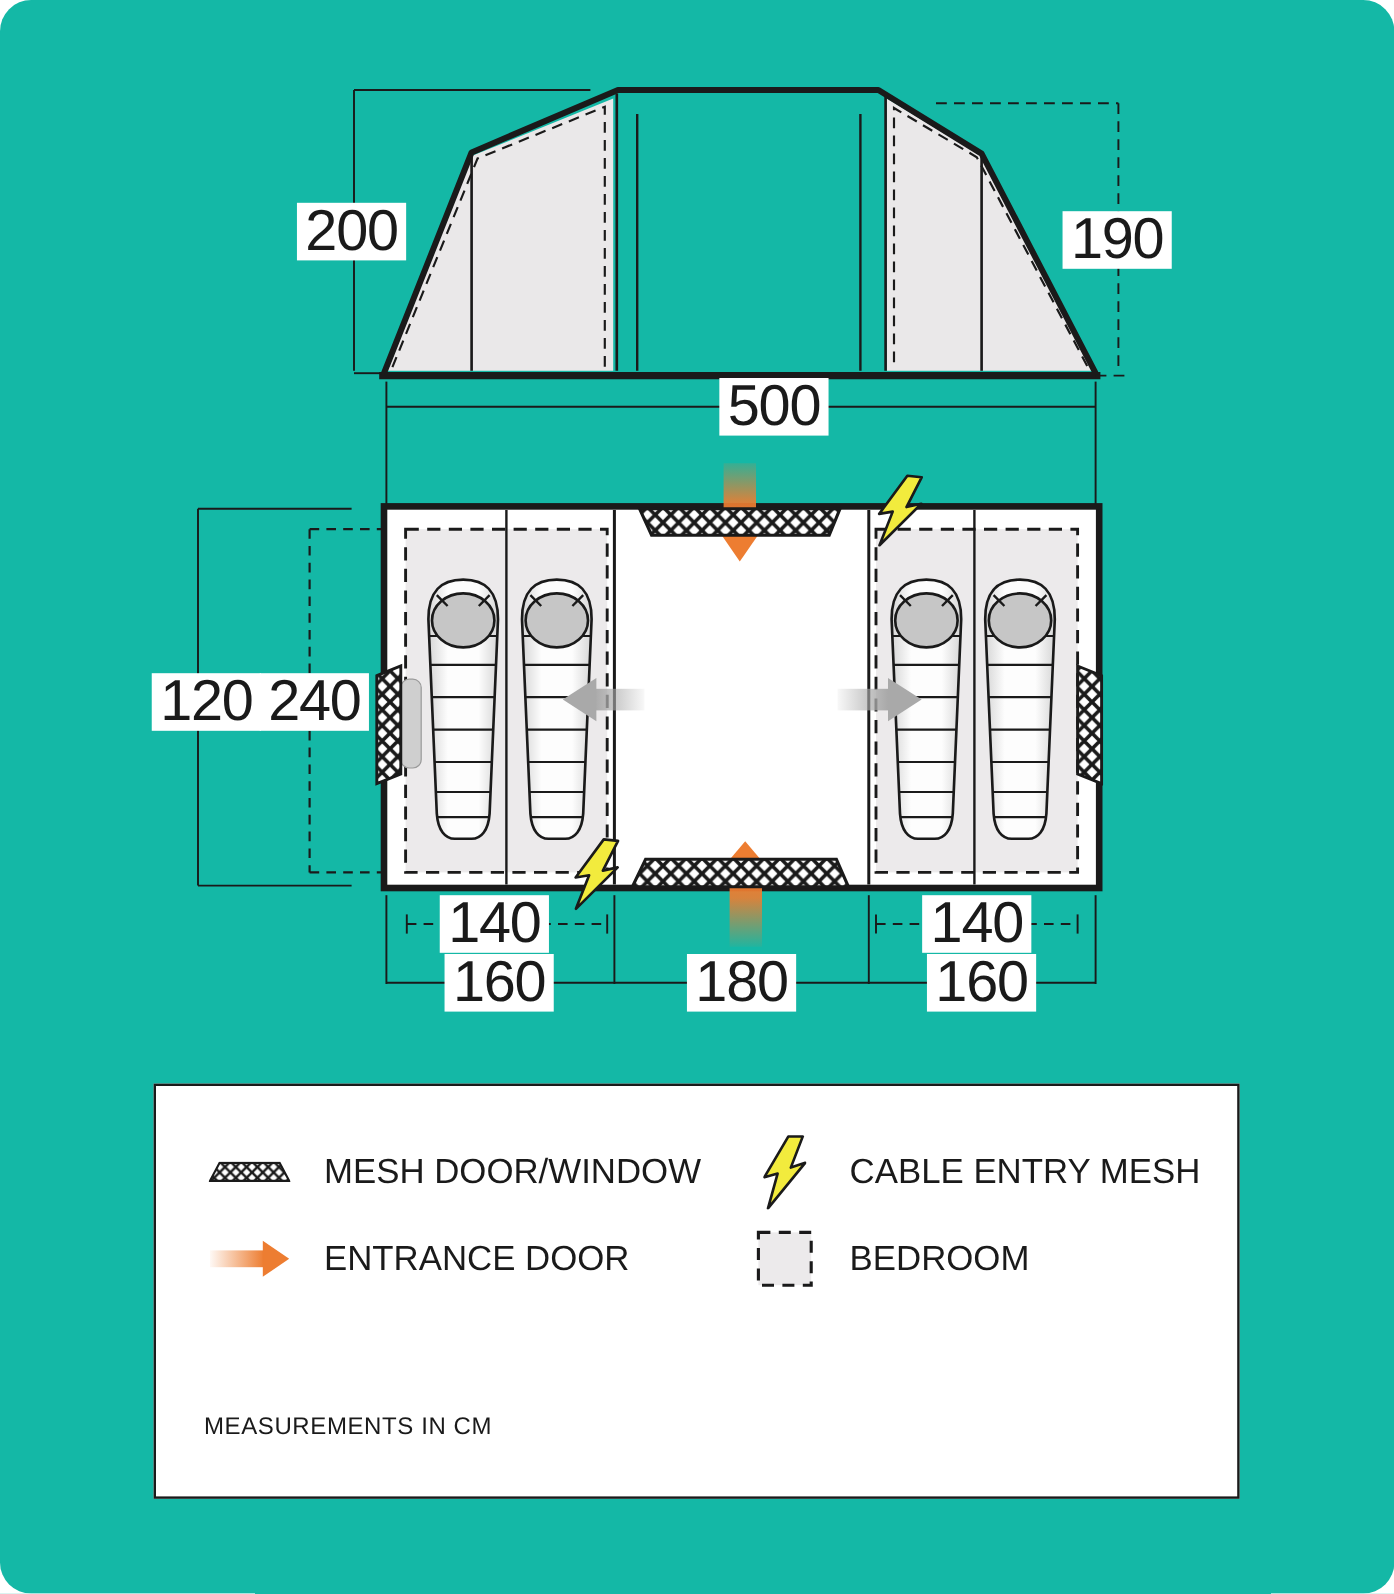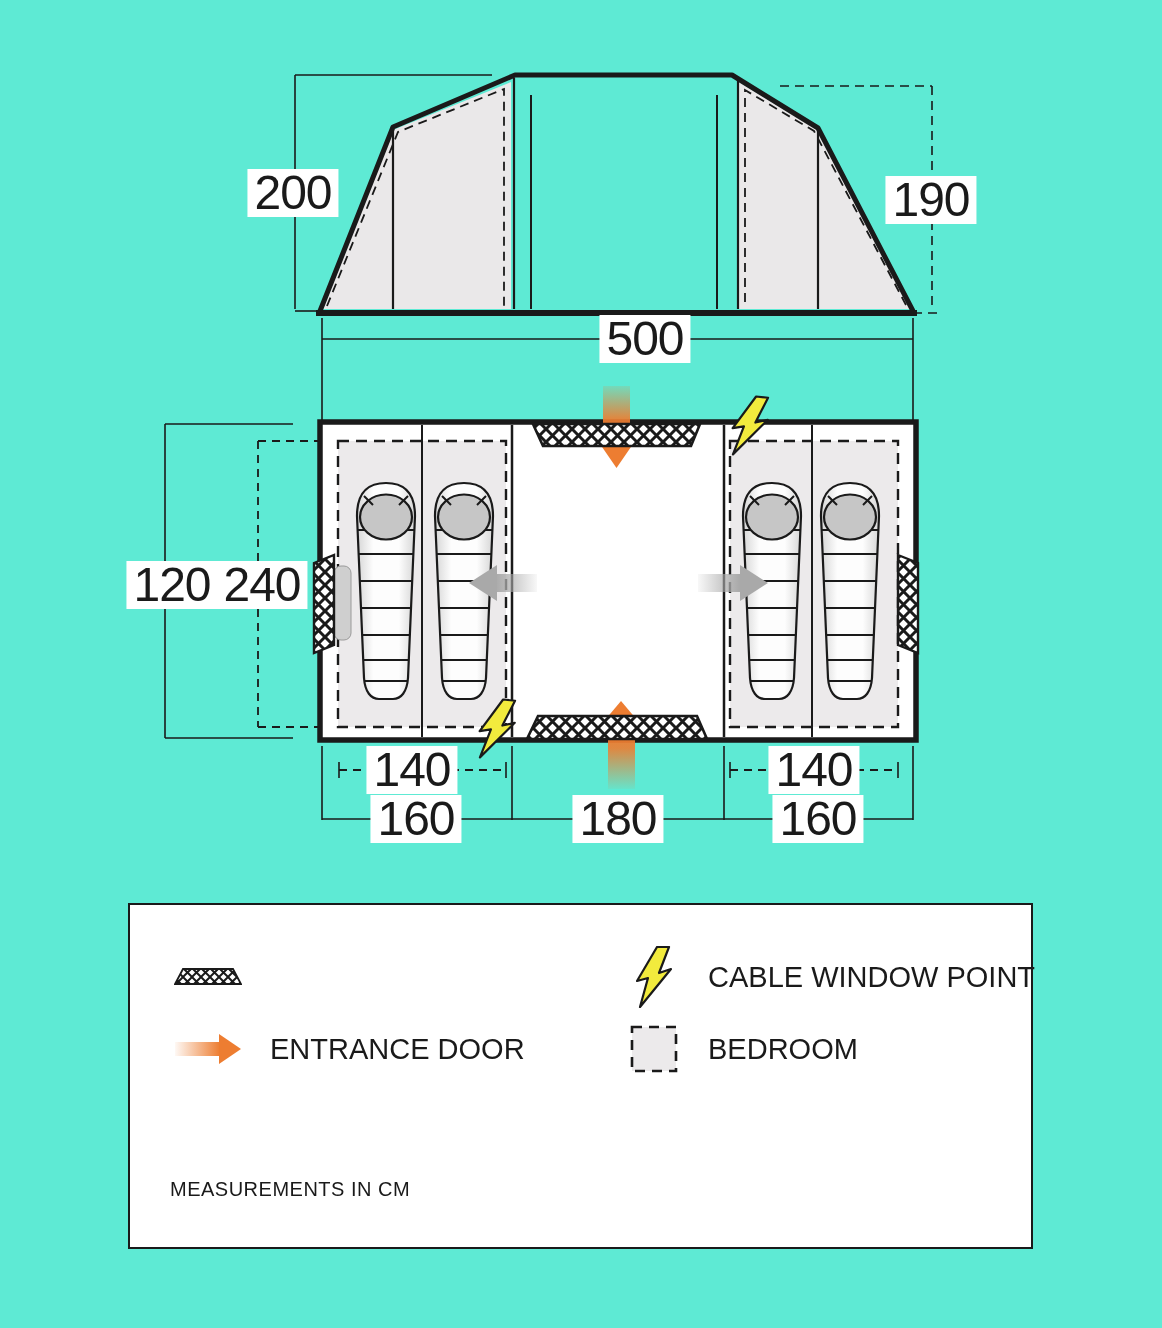--- a/index.html
+++ b/index.html
@@ -1,17 +1,17 @@
 <!DOCTYPE html>
 <html><head>
 <meta charset="utf-8">
 <style>
   html,body{margin:0;padding:0;background:#fff;}
-  .canvas{position:relative;width:1162px;height:1328px;background:#5eead4;overflow:hidden;
-          font-family:"Liberation Sans", sans-serif;color:#1a1a1a;}
+  .canvas{position:relative;width:1162px;height:1328px;background:#14b8a6;overflow:hidden;
+          font-family:"Liberation Sans", sans-serif;color:#1a1a1a;border-radius:26px;}
   .layer{position:absolute;left:0;top:0;}
   .dim-label{position:absolute;transform:translate(-50%,-50%);font-size:48px;line-height:1;
              background:#fff;padding:0 7px;letter-spacing:-1px;color:#1a1a1a;white-space:nowrap;}
   .legend-box{position:absolute;left:128px;top:903px;width:901px;height:342px;
               border:2px solid #1a1a1a;background:#fff;}
   .legend-item{position:absolute;display:flex;align-items:center;height:72px;}
   .legend-item .icon-slot{width:72px;display:flex;justify-content:center;align-items:center;flex:0 0 72px;}
   .legend-item .legend-label{font-size:29px;letter-spacing:0;margin-left:26px;white-space:nowrap;}
   .legend-item.col2 .legend-label{margin-left:18px;}
   .legend-note{position:absolute;left:170px;top:1178px;font-size:20px;letter-spacing:0.5px;}
@@ -192,29 +192,30 @@
   <div class="dim-label" style="left:818px;top:819px;">160</div>
 
   <div class="legend-box">
 
     <div class="legend-item" style="left:42px;top:36px;">
       <span class="icon-slot">
         <svg width="68" height="18" viewBox="0 0 68 18">
           <polygon points="9,1 59,1 67,16 1,16" fill="url(#meshPatSmall)" stroke="#1a1a1a" stroke-width="1.8"></polygon>
         </svg>
       </span>
+      <span class="legend-label">MESH DOOR/WINDOW</span>
     </div>
 
     <div class="legend-item col2" style="left:488px;top:36px;">
       <span class="icon-slot">
         <svg width="36" height="62" viewBox="-1 -1 36 62">
           <path d="M20,0 L0,34 L11,31 L3,60 L34,22 L22,26 L32,0 Z" fill="#F2EB3D" stroke="#1a1a1a" stroke-width="2.2" stroke-linejoin="round"></path>
         </svg>
       </span>
-      <span class="legend-label">CABLE WINDOW POINT</span>
+      <span class="legend-label">CABLE ENTRY MESH</span>
     </div>
 
     <div class="legend-item" style="left:42px;top:108px;justify-content:flex-end;">
       <span class="icon-slot">
         <svg width="66" height="32" viewBox="0 0 66 32">
           <rect x="0" y="9" width="45" height="14" fill="url(#ogLegend)"></rect>
           <polygon points="44,1 66,16 44,31" fill="#ED7D31"></polygon>
         </svg>
       </span>
       <span class="legend-label">ENTRANCE DOOR</span>

